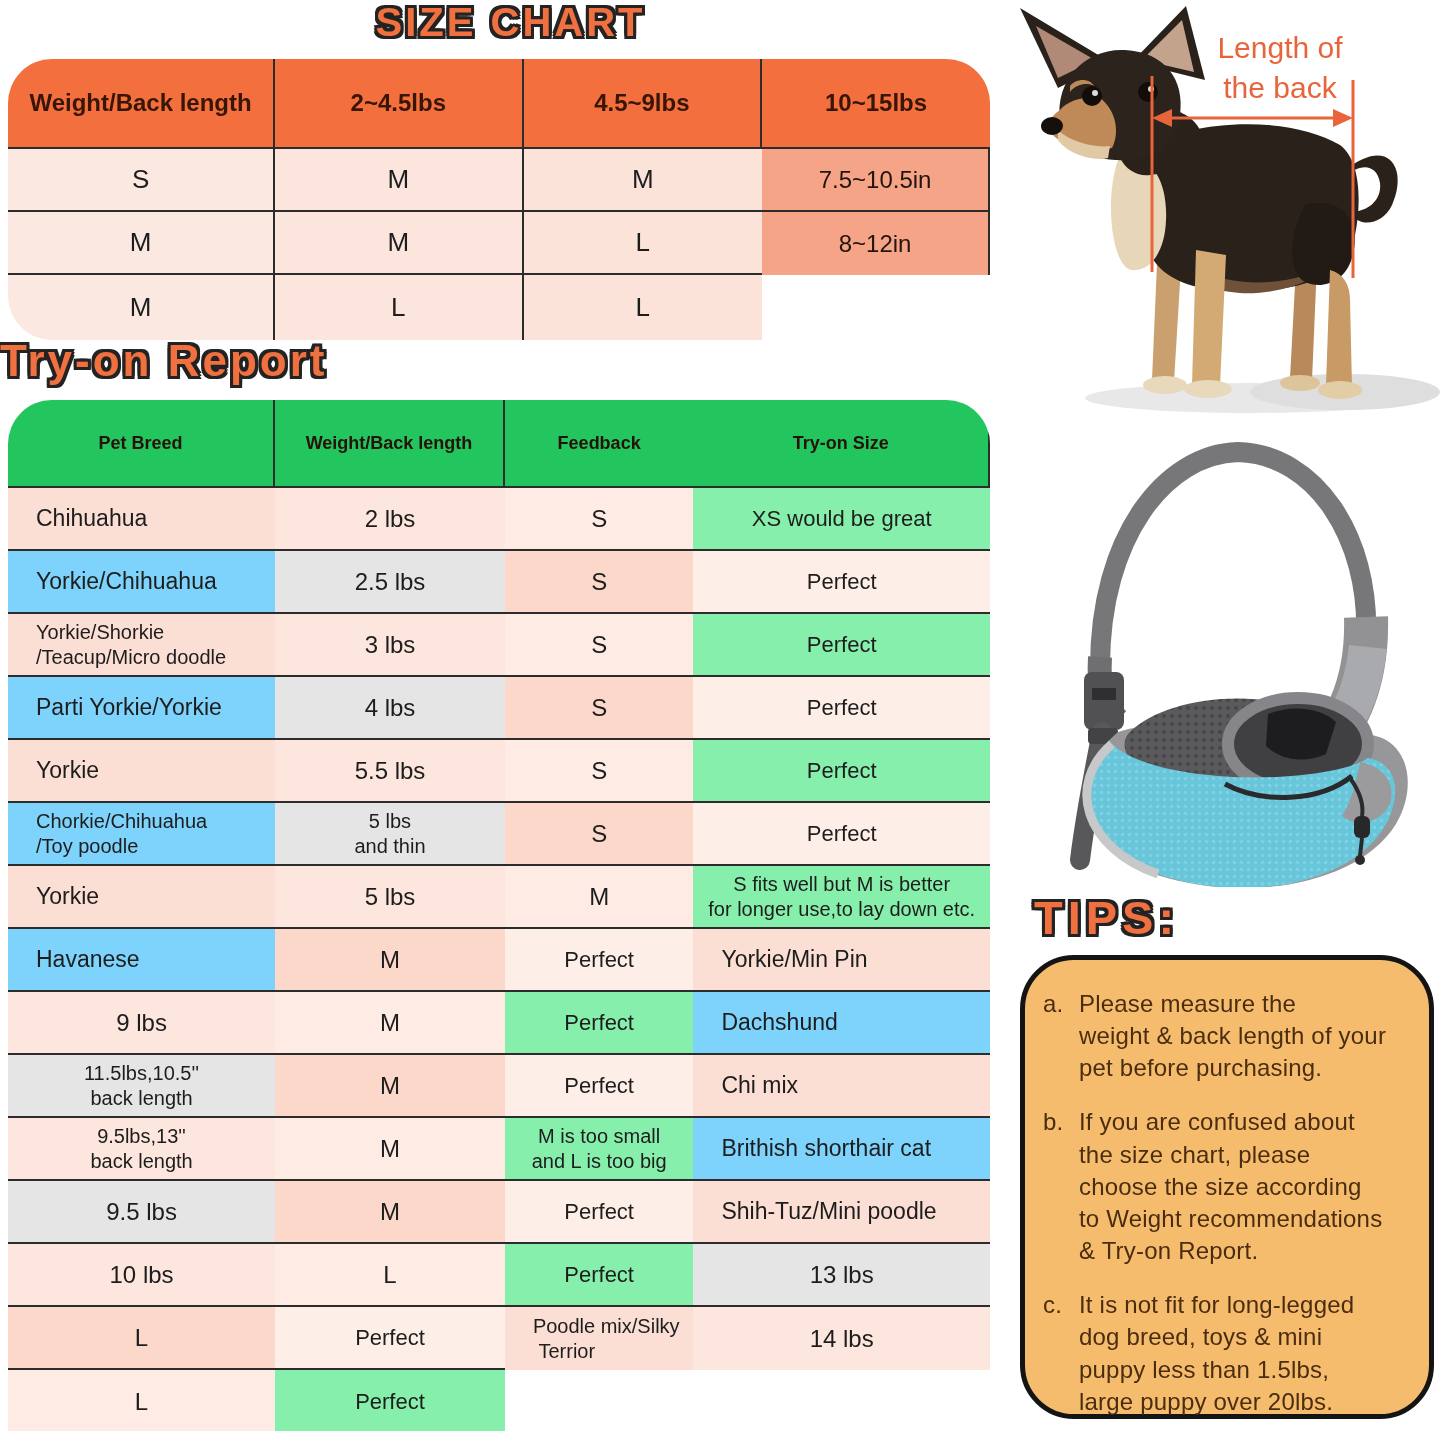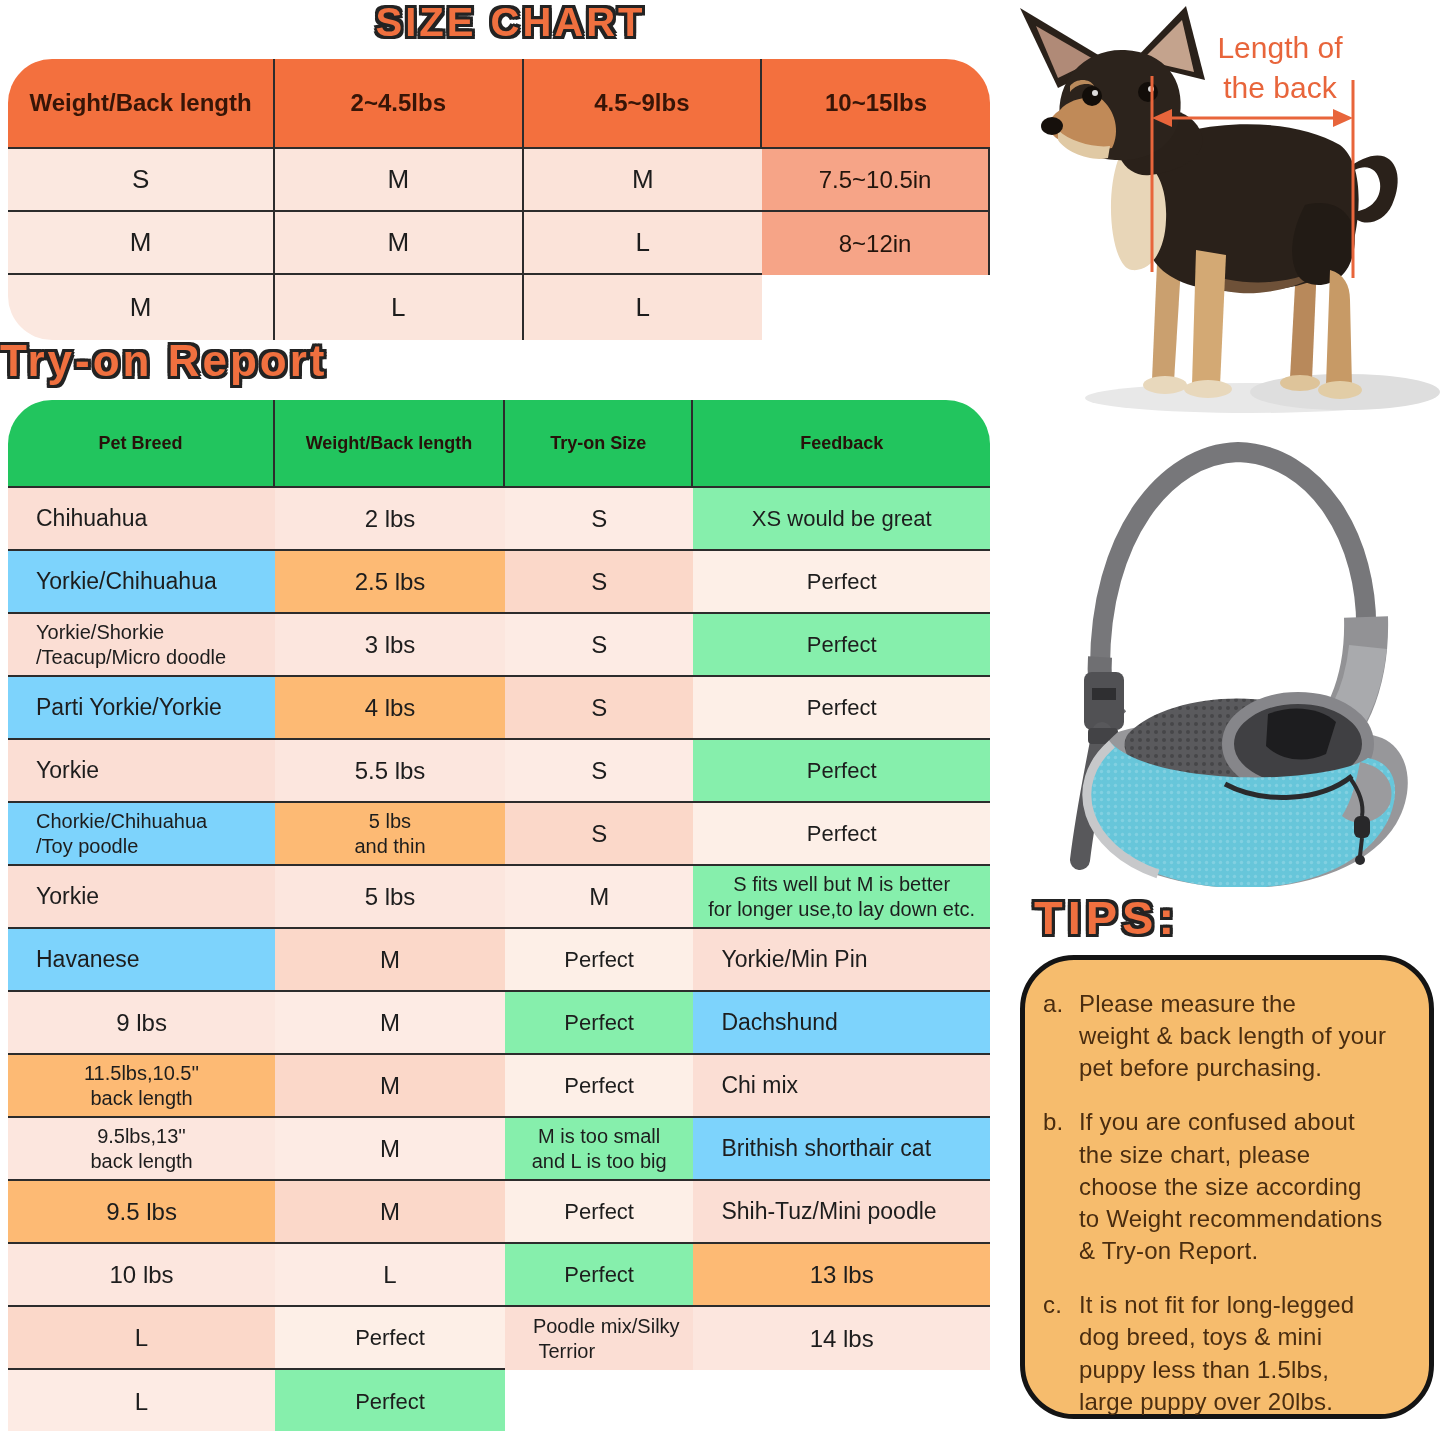--- a/index.html
+++ b/index.html
@@ -52,21 +52,21 @@
     grid-template-columns:27.2% 23.4% 19.2% 30.2%;
     grid-template-rows:88px repeat(15, 63px);
     border-radius:44px 44px 0 0; overflow:hidden;
   }
   .tt-h { background:#22c55e; color:#27120a; font-weight:bold; font-size:18px; }
   .tc   { font-size:24px; }
   .breed{ justify-content:flex-start; padding-left:28px; text-align:left; font-size:23px; }
   .fb   { font-size:22px; }
   .sm   { font-size:20px; line-height:1.22; }
   .l1{background:#FBDED4}.l2{background:#FCE6DE}.l3{background:#FDEBE4}.l4{background:#86efac}
-  .d1{background:#7dd3fc}.d2{background:#fdba74}.d3{background:#FBD8C9}.d4{background:#FDEFE7}
+  .d1{background:#7dd3fc}.d2{background:#e5e5e5}.d3{background:#FBD8C9}.d4{background:#FDEFE7}
 
   
   #dog-figure   { position:absolute; left:1000px; top:0;     width:445px; height:430px; }
   #sling-figure { position:absolute; left:1000px; top:432px; width:445px; height:455px; }
   #back-label {
     position:absolute; left:1195px; top:28px; width:170px;
     text-align:center; color:#E8653B; font-size:30px; line-height:1.32;
     white-space:pre-line;
   }
 
@@ -192,22 +192,22 @@
       <rect x="354" y="384" width="16" height="22" rx="6" fill="#28282a"></rect>
       <line x1="362" y1="406" x2="360" y2="424" stroke="#2a2a2c" stroke-width="4"></line>
       <circle cx="360" cy="428" r="5" fill="#2a2a2c"></circle>
     </g>
   </svg>
 </div>
 
 <div id="tryon-table">
   <div class="cell tt-h vline hline">Pet Breed</div>
   <div class="cell tt-h vline hline">Weight/Back length</div>
+  <div class="cell tt-h hline">Feedback</div>
   <div class="cell tt-h vline hline">Try-on Size</div>
-  <div class="cell tt-h hline">Feedback</div>
 
   <div class="cell tc breed l1 hline">Chihuahua</div>
   <div class="cell tc l2 hline">2 lbs</div>
   <div class="cell tc l3 hline">S</div>
   <div class="cell tc fb l4 hline">XS would be great</div>
 
   <div class="cell tc breed d1 hline">Yorkie/Chihuahua</div>
   <div class="cell tc d2 hline">2.5 lbs</div>
   <div class="cell tc d3 hline">S</div>
   <div class="cell tc fb d4 hline">Perfect</div>

